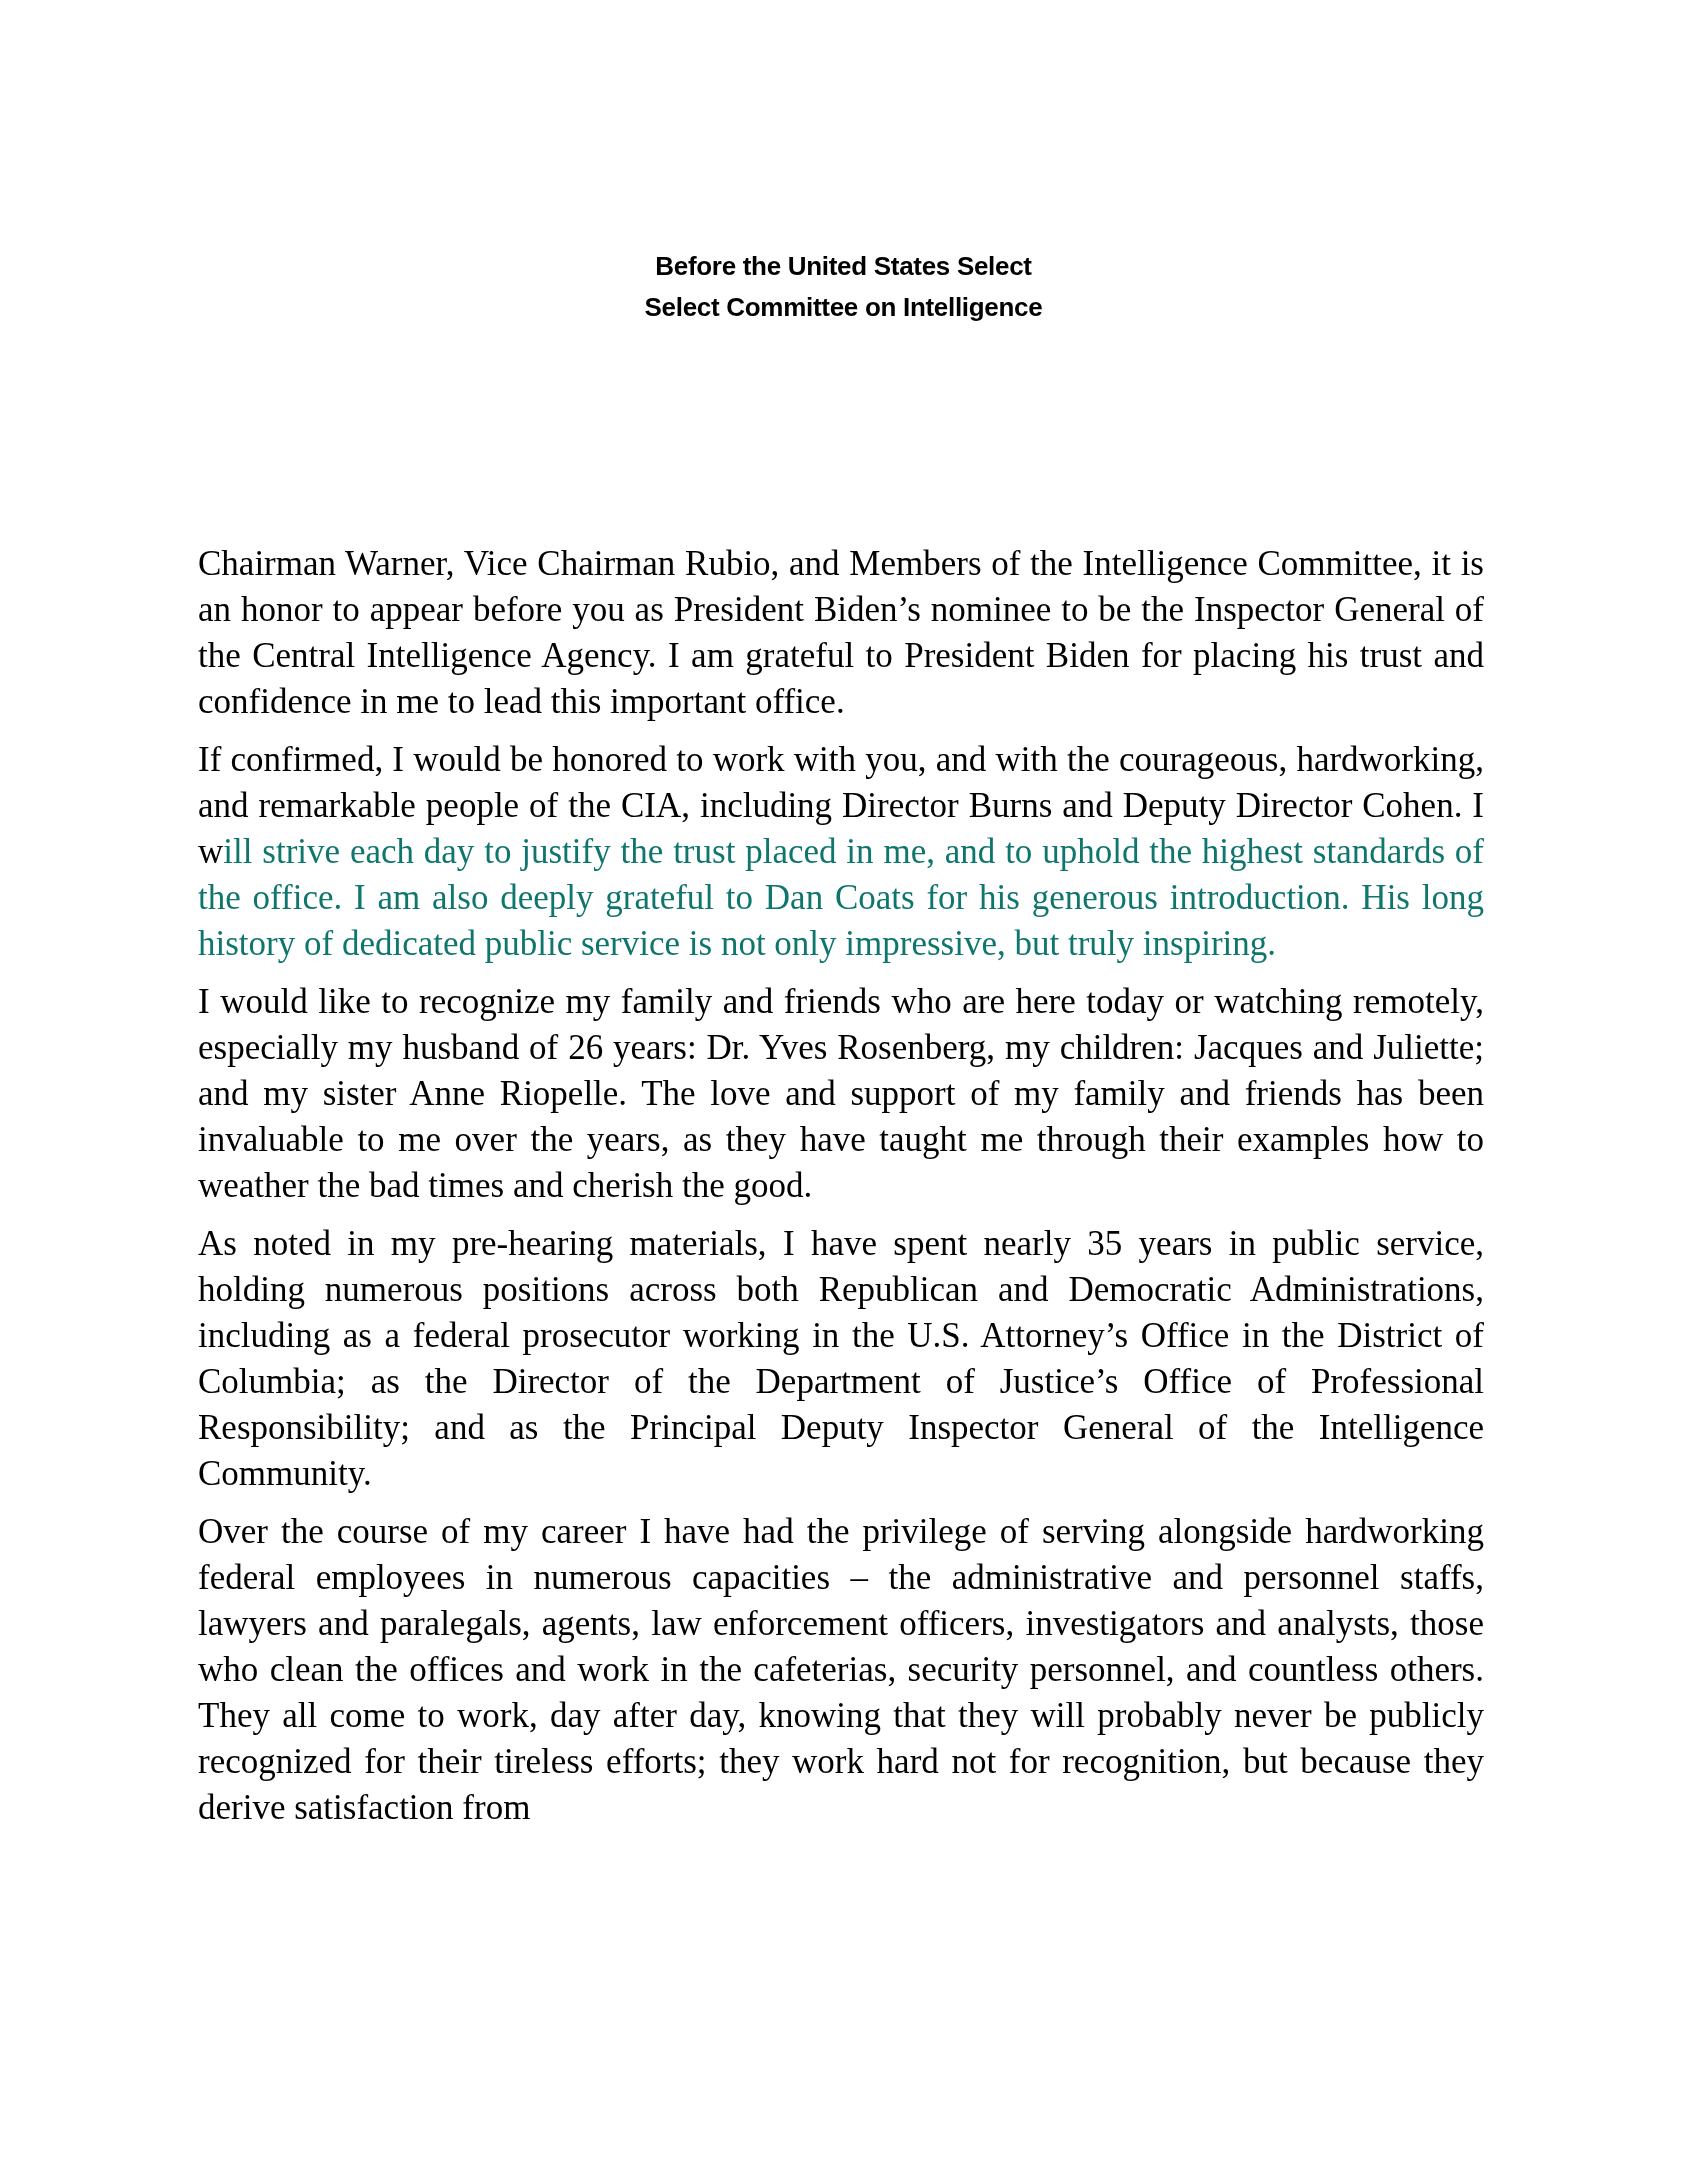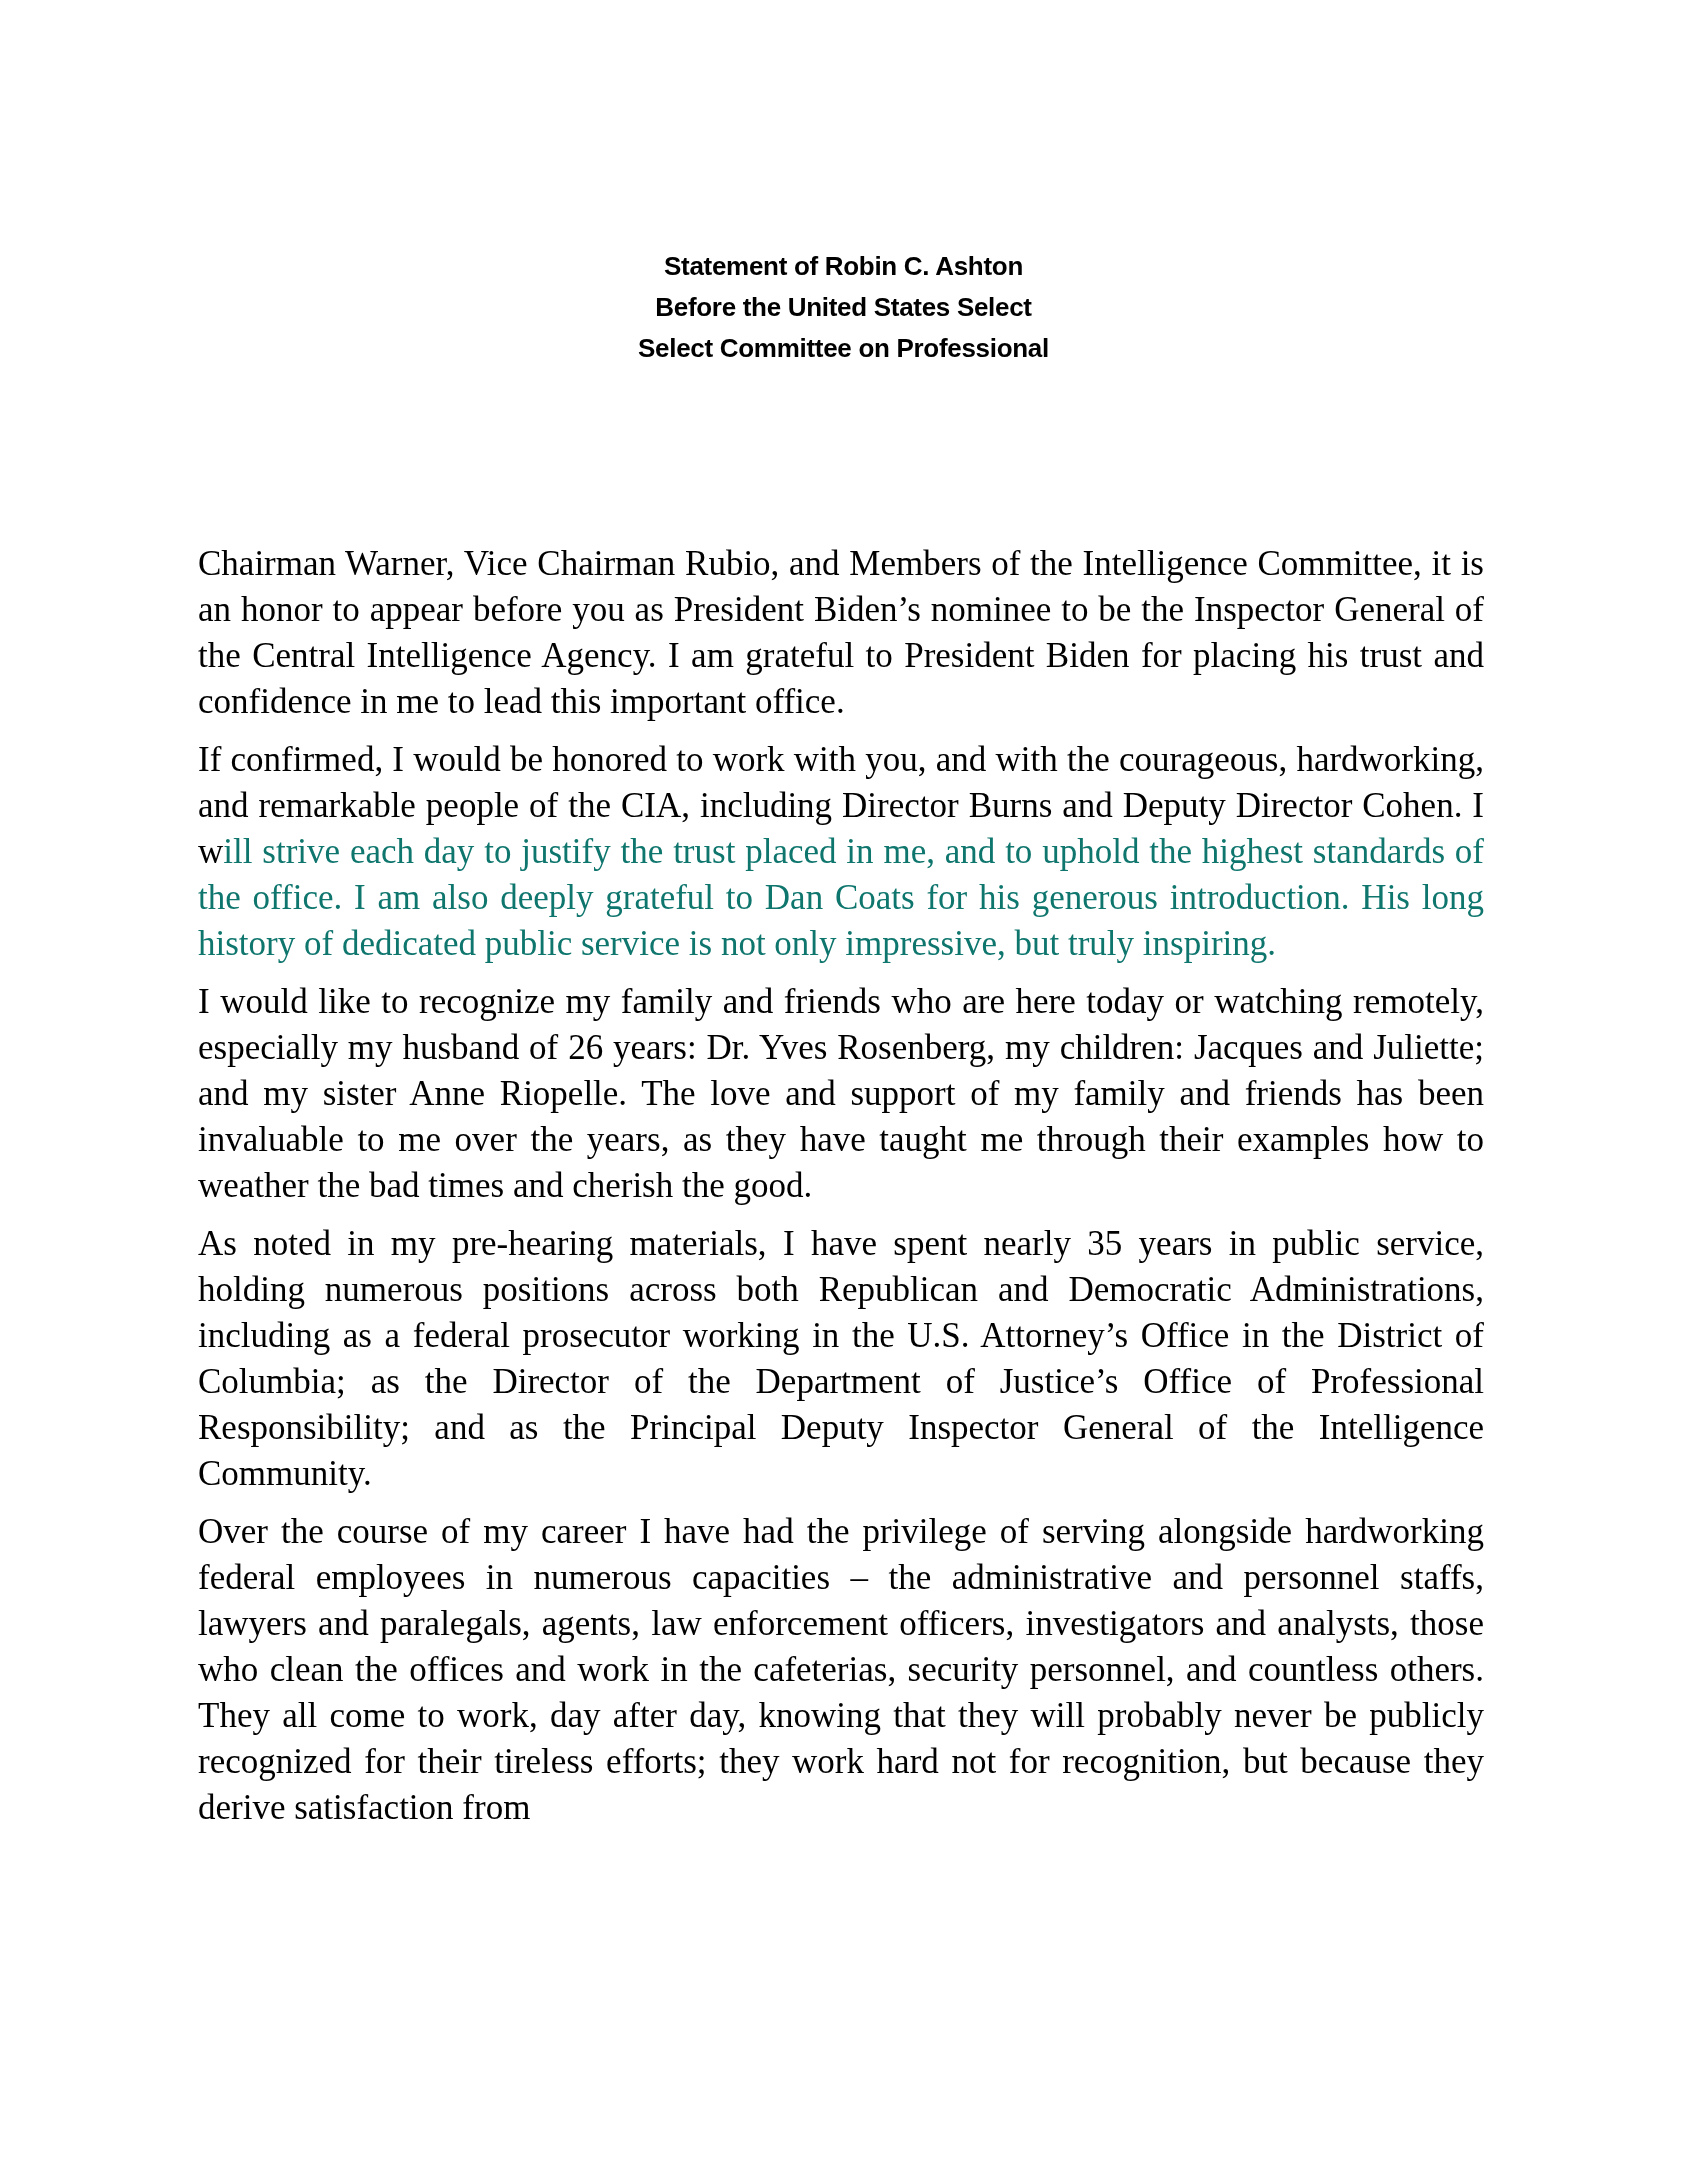--- a/index.html
+++ b/index.html
@@ -26,23 +26,22 @@
   }
   .para { margin: 0 4px 12px 0; }
   .grey { color: #0f766e; }
 </style>
 </head>
 <body>
 
 <div class="page">
 
   <div class="heading-block">
-    <span class="heading-line">Statement of Robin C. Ashton</span>
     <span class="heading-line">Before the United States Select</span>
-    <span class="heading-line">Select Committee on Professional</span>
+    <span class="heading-line">Select Committee on Intelligence</span>
   </div>
 
 
   <div class="body">
     <p class="para">Chairman Warner, Vice Chairman Rubio, and Members of the Intelligence Committee, it is an honor to appear before you as President Biden’s nominee to be the Inspector General of the Central Intelligence Agency. I am grateful to President Biden for placing his trust and confidence in me to lead this important office.</p>
     <p class="para"><span>If confirmed, I would be honored to work with you, and with the courageous, hardworking, and remarkable people of the CIA, including Director Burns and Deputy Director Cohen. I w</span><span class="grey">ill strive each day to justify the trust placed in me, and to uphold the highest standards of the office. I am also deeply grateful to Dan Coats for his generous introduction. His long history of dedicated public service is not only impressive, but truly inspiring.</span></p>
     <p class="para">I would like to recognize my family and friends who are here today or watching remotely, especially my husband of 26 years: Dr. Yves Rosenberg, my children: Jacques and Juliette; and my sister Anne Riopelle. The love and support of my family and friends has been invaluable to me over the years, as they have taught me through their examples how to weather the bad times and cherish the good.</p>
     <p class="para">As noted in my pre-hearing materials, I have spent nearly 35 years in public service, holding numerous positions across both Republican and Democratic Administrations, including as a federal prosecutor working in the U.S. Attorney’s Office in the District of Columbia; as the Director of the Department of Justice’s Office of Professional Responsibility; and as the Principal Deputy Inspector General of the Intelligence Community.</p>
     <p class="para">Over the course of my career I have had the privilege of serving alongside hardworking federal employees in numerous capacities – the administrative and personnel staffs, lawyers and paralegals, agents, law enforcement officers, investigators and analysts, those who clean the offices and work in the cafeterias, security personnel, and countless others. They all come to work, day after day, knowing that they will probably never be publicly recognized for their tireless efforts; they work hard not for recognition, but because they derive satisfaction from</p>
   </div>

